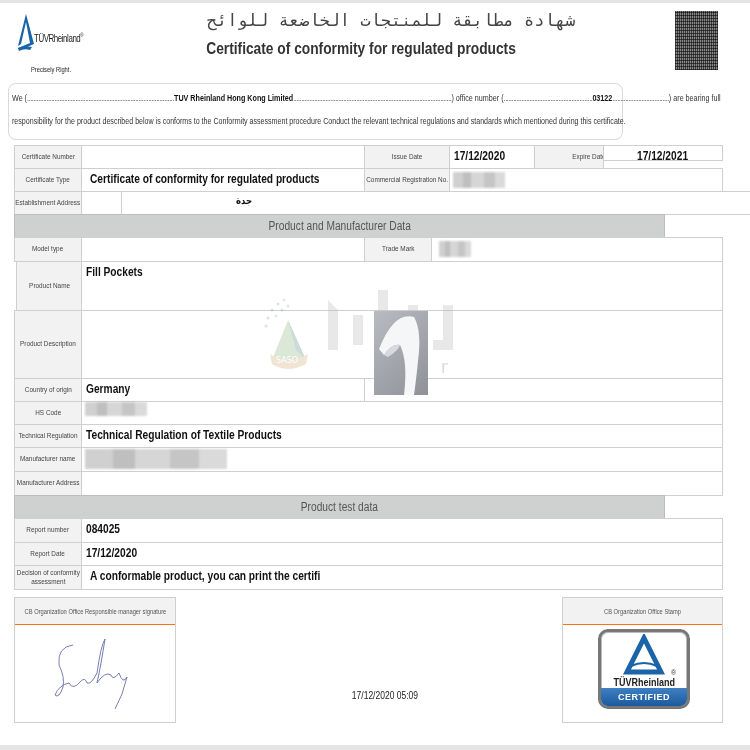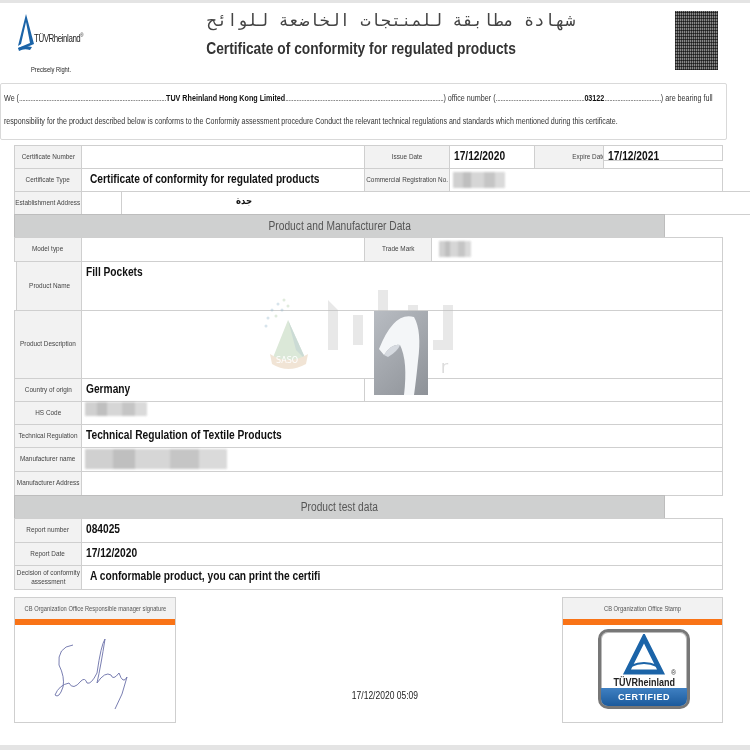--- a/index.html
+++ b/index.html
@@ -17,21 +17,21 @@
   .title-ar { position: absolute; left: 16px; width: 750px; top: 10px; text-align: center; font-size: 17px; color: #444; font-family: Liberation Mono, monospace; }
   .title-en { position: absolute; left: 0; width: 722px; top: 40px; text-align: center; font-size: 16px; font-weight: bold; color: #333; }
   .title-en span { display: inline-block; transform: scaleX(0.86); }
   .qr { position: absolute; left: 675px; top: 11px; width: 43px; height: 59px;
         background:
           repeating-linear-gradient(0deg, rgba(0,0,0,0.55) 0 1px, transparent 1px 3px),
           repeating-linear-gradient(90deg, rgba(0,0,0,0.55) 0 1px, transparent 1px 2px),
           #888; }
 
   
-  .intro { position: absolute; left: 0; top: 83px; width: 727px; height: 57px; border: 1px solid #d9d9d9; border-radius: 2px; font-size: 9.5px; color: #333; }
+  .intro { position: absolute; left: 8px; top: 83px; width: 615px; height: 57px; border: 1px solid #d9d9d9; border-radius: 8px; font-size: 9.5px; color: #333; }
   .intro .l1 { position: absolute; left: 3px; top: 8px; white-space: nowrap; width: 930px; transform: scaleX(0.755); transform-origin: left; }
   .intro .l2 { position: absolute; left: 3px; top: 31px; white-space: nowrap; width: 940px; transform: scaleX(0.745); transform-origin: left; }
   .intro b { color: #111; }
   .dots { letter-spacing: -0.5px; color: #555; }
 
   
   .cell { position: absolute; border: 1px solid #cfcfcf; background: #fff; }
   .lbl { background: #f2f2f2; color: #444; font-size: 8px; display: flex; align-items: center; justify-content: center; text-align: center; line-height: 1.1; }
   .lbl span { display: inline-block; transform: scaleX(0.8); white-space: nowrap; }
   .val { font-size: 12px; font-weight: bold; color: #111; padding: 3px 4px; }
@@ -39,21 +39,21 @@
   .section { position: absolute; left: 14px; width: 651px; height: 24px; background: #cfd0d0; border: 1px solid #bdbdbd; color: #555; font-size: 12px; display: flex; align-items: center; justify-content: center; }
   .section span { display: inline-block; transform: scaleX(0.85); }
   .blur { position: absolute; background: linear-gradient(90deg, #c8c8c8 0 20%, #b4b4b4 20% 35%, #cfcfcf 35% 60%, #bcbcbc 60% 80%, #d4d4d4 80%); filter: blur(1.2px); opacity: 0.85; }
 
   .watermark { position: absolute; left: 258px; top: 290px; width: 230px; height: 110px; pointer-events: none; }
   .product-img { position: absolute; left: 374px; top: 311px; width: 54px; height: 84px; background: linear-gradient(135deg,#b8bcc2,#8e9298); overflow: hidden; }
 
   
   .sigbox { position: absolute; left: 14px; top: 597px; width: 162px; height: 126px; border: 1px solid #cfcfcf; }
   .stampbox { position: absolute; left: 562px; top: 597px; width: 161px; height: 126px; border: 1px solid #cfcfcf; }
-  .boxhead { height: 27px; background: #f2f2f2; border-bottom: 6px solid #f97316; font-size: 8px; color: #555; display: flex; align-items: center; justify-content: center; }
+  .boxhead { height: 27px; background: #f2f2f2; border-bottom: 1px solid #f97316; font-size: 8px; color: #555; display: flex; align-items: center; justify-content: center; }
   .boxhead span { display: inline-block; transform: scaleX(0.72); white-space: nowrap; }
   .timestamp { position: absolute; left: 330px; top: 690px; width: 110px; text-align: center; font-size: 10px; color: #222; }
   .timestamp span { display: inline-block; transform: scaleX(0.85); }
 </style>
 </head>
 <body>
 
 <div class="topline"></div>
 
 <div class="logo">
@@ -80,21 +80,21 @@
     <span>Certificate  Number</span>
   </div>
 <div class="cell val" style="left:81px;top:145px;width:284px;height:24px;"><span></span></div>
 <div class="cell lbl" style="left:364px;top:145px;width:86px;height:24px;">
     <span>Issue Date</span>
   </div>
 <div class="cell val" style="left:449px;top:145px;width:86px;height:24px;"><span>17/12/2020</span></div>
 <div class="cell lbl" style="left:534px;top:145px;width:70px;height:24px;padding-left:40px;">
     <span>Expire Date</span>
   </div>
-<div class="cell val" style="left:603px;top:145px;width:120px;height:16px;padding-left:4px;"><span>17/12/2021</span></div>
+<div class="cell val" style="left:603px;top:145px;width:120px;height:16px;padding-left:33px;"><span>17/12/2021</span></div>
 
 <div class="cell lbl" style="left:14px;top:168px;width:68px;height:24px;">
     <span>Certificate Type</span>
   </div>
 <div class="cell val" style="left:81px;top:168px;width:284px;height:24px;padding-left:8px;"><span>Certificate of conformity for regulated products</span></div>
 <div class="cell lbl" style="left:364px;top:168px;width:86px;height:24px;">
     <span>Commercial Registration No.</span>
   </div>
 <div class="cell val" style="left:449px;top:168px;width:274px;height:24px;"></div>
 <div class="blur" style="left:453px;top:172px;width:52px;height:16px;"></div>

